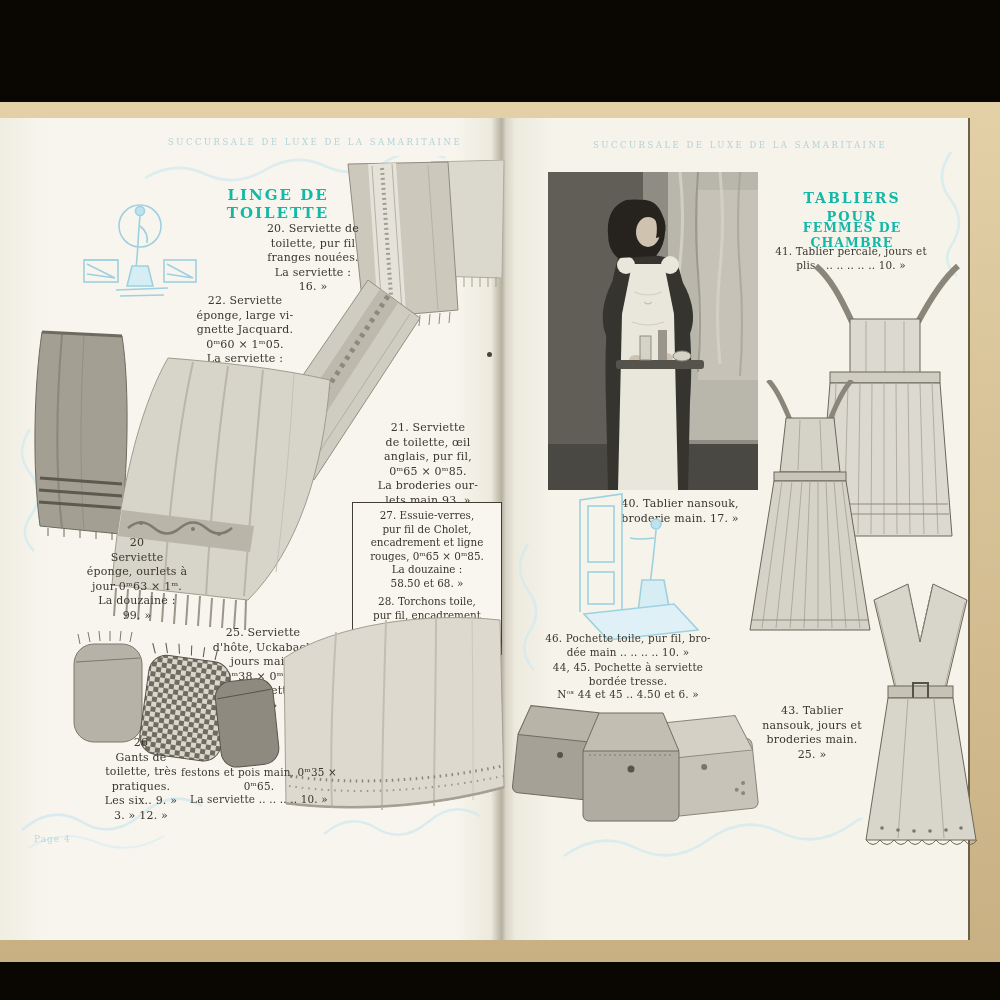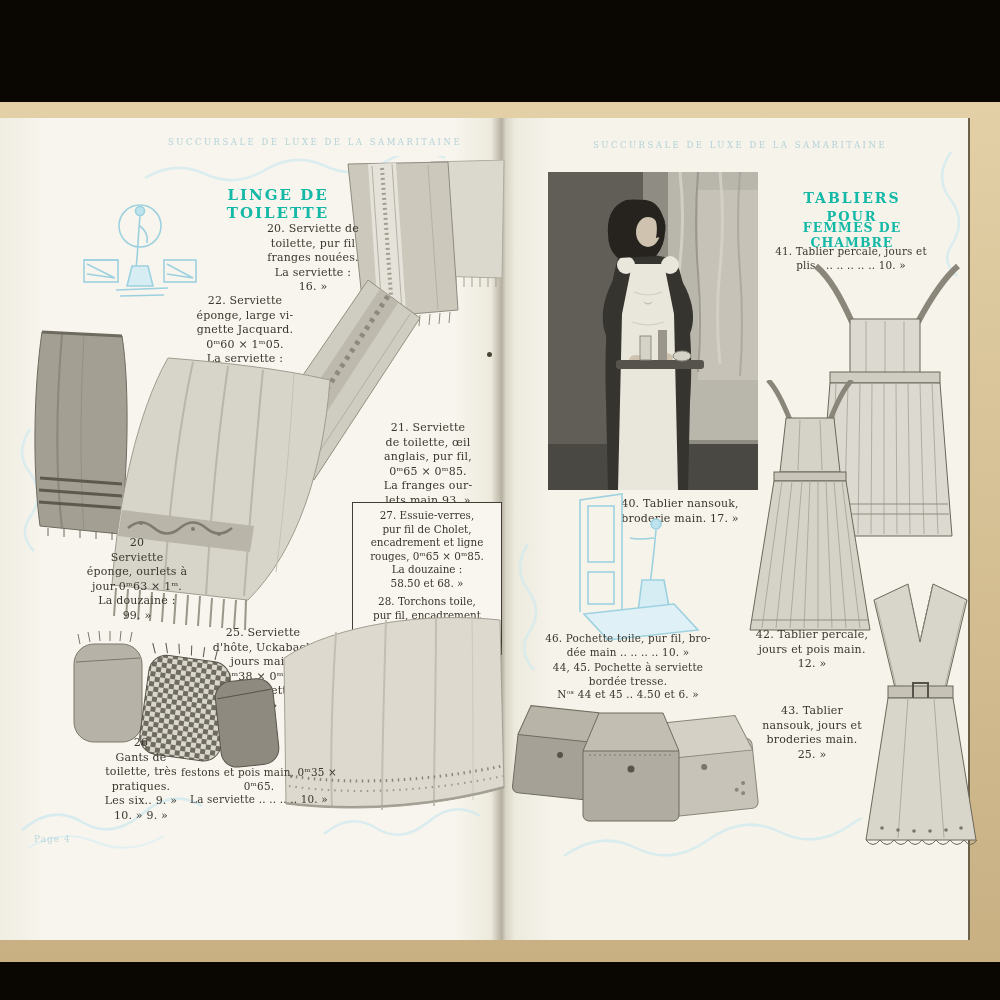--- a/index.html
+++ b/index.html
@@ -179,21 +179,21 @@
       <line x1="126" y1="249" x2="124" y2="278" stroke="#9a968a" stroke-width="2"></line>
     <line x1="138" y1="250" x2="136" y2="279" stroke="#9a968a" stroke-width="2"></line>
       <line x1="148" y1="250" x2="147" y2="280" stroke="#9a968a" stroke-width="2"></line>
   </svg>
 
   <div class="txt" style="left:366px;top:421px;width:124px;">
       <div>21.    Serviette</div>
       <div>de  toilette,  œil</div>
       <div>anglais,  pur  fil,</div>
       <div>0ᵐ65 × 0ᵐ85.</div>
-      <div>La franges our-</div>
+      <div>La broderies our-</div>
       <div>lets main   93.  »</div>
     </div>
 
   <div class="box" style="left:352px;top:502px;width:142px;">
     <div class="txt-in">
         <div>27.     Essuie-verres,</div>
         <div>pur  fil  de  Cholet,</div>
         <div>encadrement et ligne</div>
         <div>rouges, 0ᵐ65 × 0ᵐ85.</div>
         <div>La douzaine :</div>
@@ -269,21 +269,21 @@
     <path d="M13,180 C80,190 160,184 227,170" stroke="#9a968a" stroke-width="2" stroke-dasharray="1.5,5" fill="none"></path>
     <path d="M10,197 C90,207 170,197 228,181" stroke="#a39f93" stroke-width="2" fill="none"></path>
   </svg>
 
   <div class="txt" style="left:82px;top:736px;width:118px;">
       <div>26</div>
       <div>Gants de</div>
       <div>toilette, très</div>
       <div>pratiques.</div>
       <div>Les six..    9.   »</div>
-      <div>10.   »     9.   »</div>
+      <div>3.   »     12.   »</div>
     </div>
 
   <div class="txt sm" style="left:168px;top:766px;width:182px;">
       <div>festons et pois main, 0ᵐ35 × 0ᵐ65.</div>
       <div>La serviette ..    ..    ..    ..    10.   »</div>
     </div>
 
   <div class="footer-faint" style="left:34px;top:834px;">Page 4</div>
 
   <div class="runhead" style="left:570px;top:140px;width:340px;">SUCCURSALE DE LUXE DE LA SAMARITAINE</div>
@@ -388,25 +388,20 @@
   <div class="txt sm" style="left:530px;top:632px;width:196px;">
       <div>46.     Pochette toile, pur fil, bro-</div>
       <div>dée  main    ..    ..    ..    ..    10.  »</div>
     </div>
   <div class="txt sm" style="left:530px;top:661px;width:196px;">
       <div>44, 45.     Pochette  à  serviette</div>
       <div>bordée tresse.</div>
       <div>Nᵒˢ 44 et 45    ..    4.50 et 6.  »</div>
     </div>
 
-  <div class="txt" style="left:740px;top:628px;width:144px;">
-      <div>42.   Tablier   percale,</div>
-      <div>jours  et  pois  main.</div>
-      <div>12.   »</div>
-    </div>
 
   <div class="txt" style="left:740px;top:704px;width:144px;">
       <div>43.   Tablier</div>
       <div>nansouk, jours et</div>
       <div>broderies   main.</div>
       <div>25.   »</div>
     </div>
 
   <svg class="illus" style="left:858px;top:578px;" width="125" height="285" viewBox="0 0 125 285">
     <path d="M16,22 L50,6 L62,64 L75,6 L109,22 L88,110 L37,110 Z" fill="#d8d5cb" stroke="#6b6759"></path>

